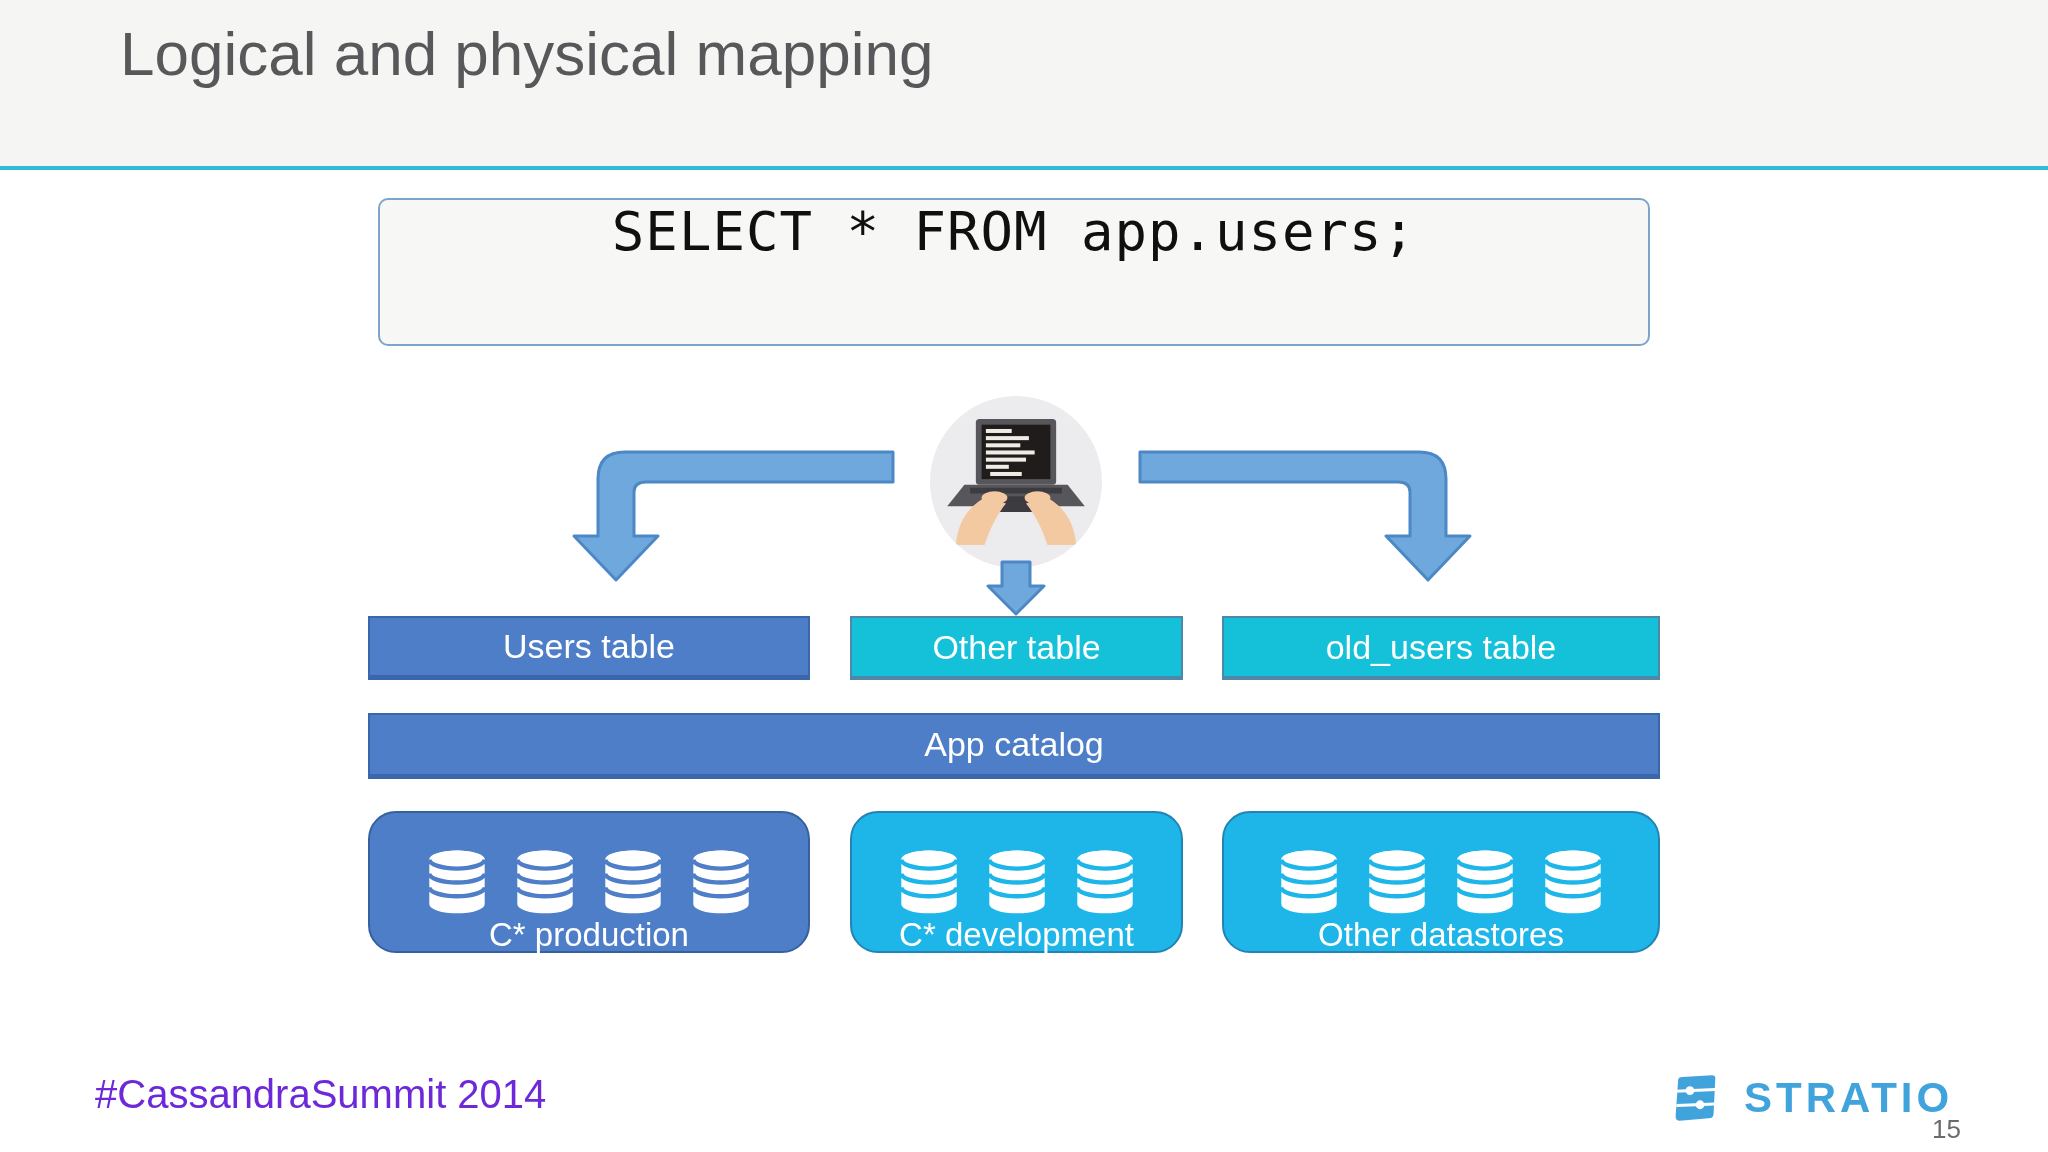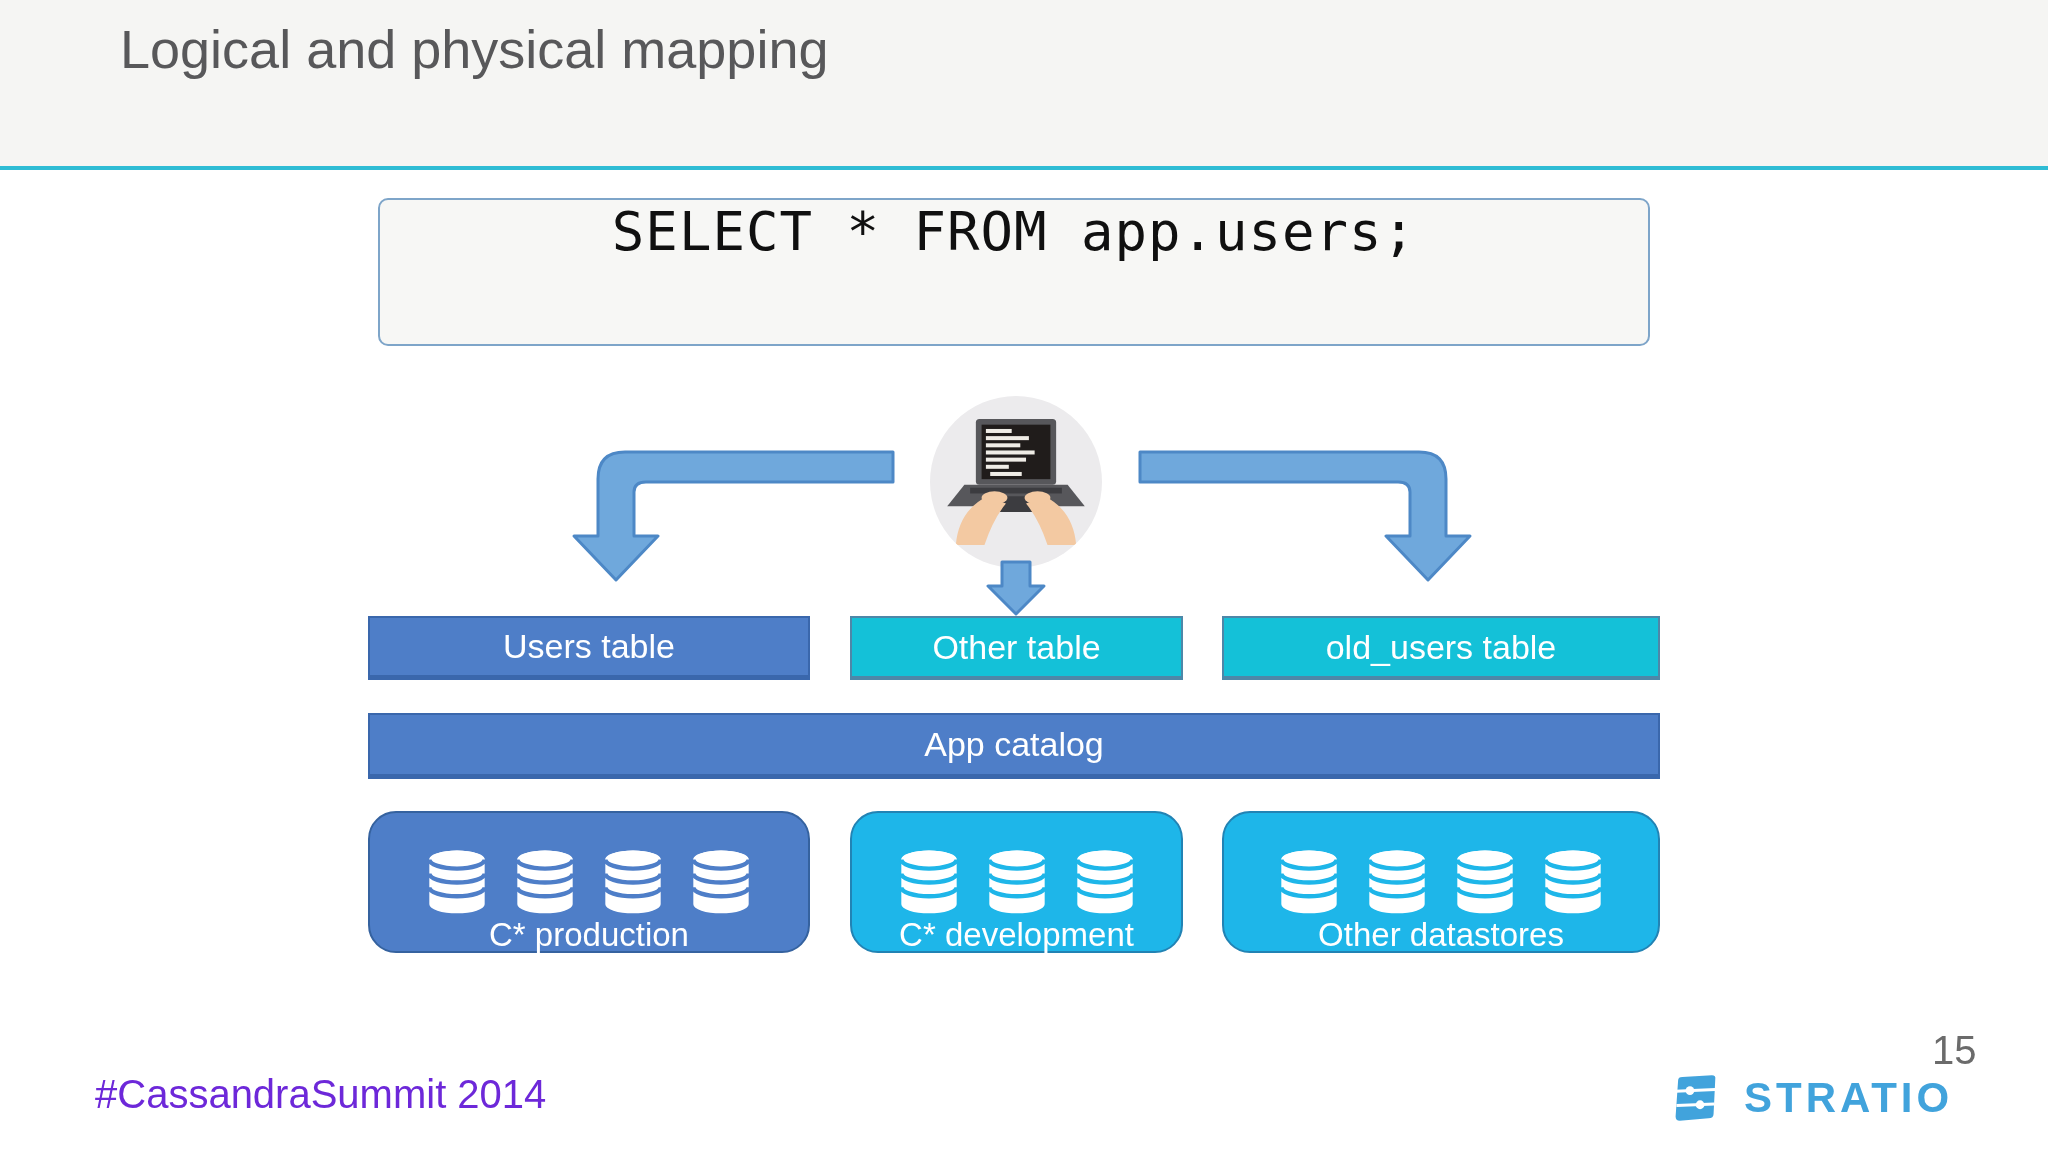--- a/index.html
+++ b/index.html
@@ -7,21 +7,21 @@
     position:relative;width:2048px;height:1152px;overflow:hidden;
     background:#ffffff;font-family:"Liberation Sans",sans-serif;
   }
   
   .header{
     position:absolute;left:0;top:0;width:100%;height:166px;
     background:#f5f5f3;border-bottom:4px solid #2fbcd4;
   }
   .title{
     position:absolute;left:120px;top:18px;margin:0;
-    font-size:54px;font-weight:300;color:#58585a;letter-spacing:0px;
+    font-size:62px;font-weight:300;color:#58585a;letter-spacing:0px;
   }
   
   .sql-box{
     position:absolute;left:378px;top:198px;width:1268px;height:144px;
     background:#f7f7f5;border:2px solid #7ea5c9;border-radius:10px;
     display:flex;align-items:flex-start;justify-content:center;
   }
   .sql-box code{
     font-family:"DejaVu Sans Mono","Liberation Mono",monospace;
     font-size:54px;color:#101010;letter-spacing:1px;
@@ -64,22 +64,22 @@
     font-size:40px;font-weight:300;color:#6d28d9;
   }
   .brand{
     position:absolute;left:1668px;top:1070px;height:56px;
     display:flex;align-items:center;gap:22px;
   }
   .brand-word{
     font-size:42px;font-weight:700;letter-spacing:4px;color:#41a3dc;
   }
   .page-num{
-    position:absolute;left:1932px;top:1028px;
-    font-size:40px;color:#6b6b6b;
+    position:absolute;left:1932px;top:1114px;
+    font-size:26px;color:#6b6b6b;
   }
 </style>
 </head>
 <body>
 
 <div class="slide">
 
   <header class="header">
     <h1 class="title">Logical and physical mapping</h1>
   </header>

